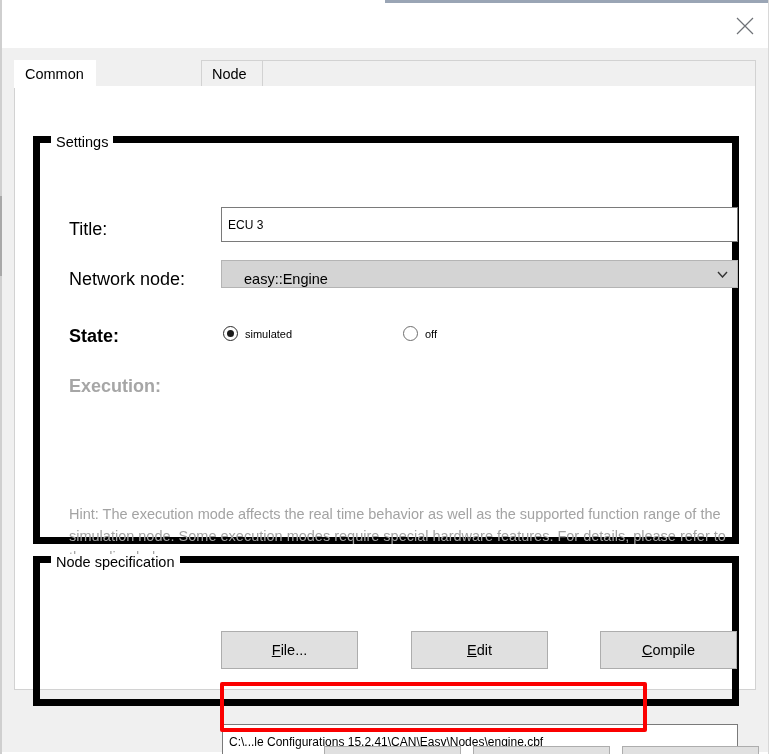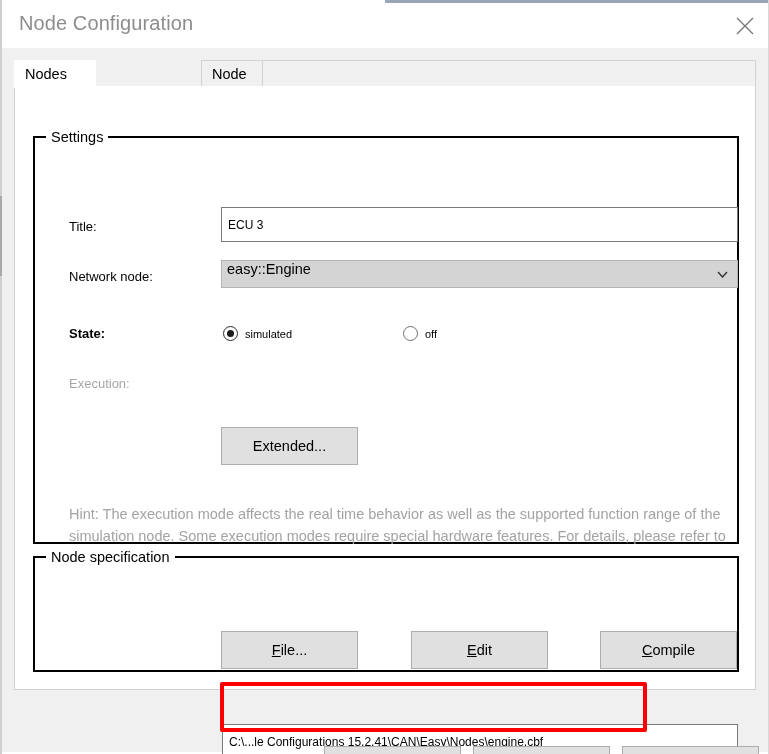--- a/index.html
+++ b/index.html
@@ -142,40 +142,40 @@
     height: 604px;
     background: #ffffff;
     border: 1px solid #d2d2d2;
     border-top: none;
     box-sizing: border-box;
   }
 
   
   .groupbox {
     position: absolute;
-    border: 2px solid #000000;
+    border: 7px solid #000000;
     box-sizing: border-box;
   }
   .group-title {
     position: absolute;
     top: -9px;
     left: 11px;
     padding: 0 5px;
     background: #ffffff;
     font-size: 14.5px;
     color: #000;
     white-space: nowrap;
   }
   #group-settings { left: 18px; top: 50px; width: 706px; height: 408px; }
-  #group-nodespec { left: 18px; top: 470px; width: 706px; height: 116px; }
+  #group-nodespec { left: 18px; top: 470px; width: 706px; height: 150px; }
 
   
   .field-label {
     position: absolute;
-    font-size: 13px;
+    font-size: 18px;
     color: #000;
     white-space: nowrap;
   }
   .field-label.disabled { color: #a6a6a6; }
 
   .textbox {
     position: absolute;
     box-sizing: border-box;
     background: #ffffff;
     border: 1px solid #7a7a7a;
@@ -191,22 +191,22 @@
   }
 
   .combobox {
     position: absolute;
     box-sizing: border-box;
     background: #d4d4d4;
     border: 1px solid #b4b4b4;
     font-size: 14.5px;
     color: #000;
     display: flex;
-    align-items: flex-start;
-    padding-left: 5px;
+    align-items: flex-end;
+    padding-left: 22px;
     white-space: nowrap;
     overflow: hidden;
     cursor: default;
   }
   .combobox .combo-arrow {
     position: absolute;
     right: 9px;
     top: 50%;
     margin-top: -3px;
     width: 11px;
@@ -309,34 +309,33 @@
 <body>
 
 <div id="window">
 
   <div id="frame-top-accent"></div>
   <div id="frame-left"></div>
   <div id="frame-left-dark"></div>
   <div id="frame-right"></div>
 
   <div id="titlebar">
-    <div id="title-text">Node Configuration</div>
     <div id="close-button">
       <svg width="18" height="18" viewBox="0 0 18 18">
         <path d="M1 1 L17 17 M17 1 L1 17" stroke="#6f7277" stroke-width="1.2" fill="none"></path>
       </svg>
     </div>
   </div>
 
   <div id="dialog-body">
 
     <div id="tabstrip">
       <div id="tab-filler"></div>
       <div id="tab-0" class="tab active">
-        <span>Nodes</span>
+        <span>Common</span>
       </div>
       <div id="tab-2" class="tab">
         <span>Node</span>
       </div>
     </div>
 
     <div id="tabpage">
 
       <div id="group-settings" class="groupbox">
         <div class="group-title">Settings</div>
@@ -356,23 +355,22 @@
       <div class="field-label" style="left:54px; top:240px;font-weight:bold;">State:</div>
       <div class="radio-item checked" style="left:208px; top:240px;">
         <span class="radio-dot"></span>
         <span>simulated</span>
       </div>
       <div class="radio-item unchecked" style="left:388px; top:240px;">
         <span class="radio-dot"></span>
         <span>off</span>
       </div>
 
-      <div class="field-label disabled" style="left:54px; top:290px;">Execution:</div>
-
-      <div class="button" style="left:206px; top:341px; width:137px; height:38px;">Extended...</div>
+      <div class="field-label disabled" style="left:54px; top:290px;font-weight:bold;">Execution:</div>
+
 
       <div id="hint-text">Hint: The execution mode affects the real time behavior as well as the supported function range of the simulation node. Some execution modes require special hardware features. For details, please refer to the online help.</div>
 
       <div id="group-nodespec" class="groupbox">
         <div class="group-title">Node specification</div>
       </div>
 
       <div class="button" style="left:206px; top:545px; width:137px; height:38px;">
         <span class="mnemonic">F</span>
           <span>ile...</span>

